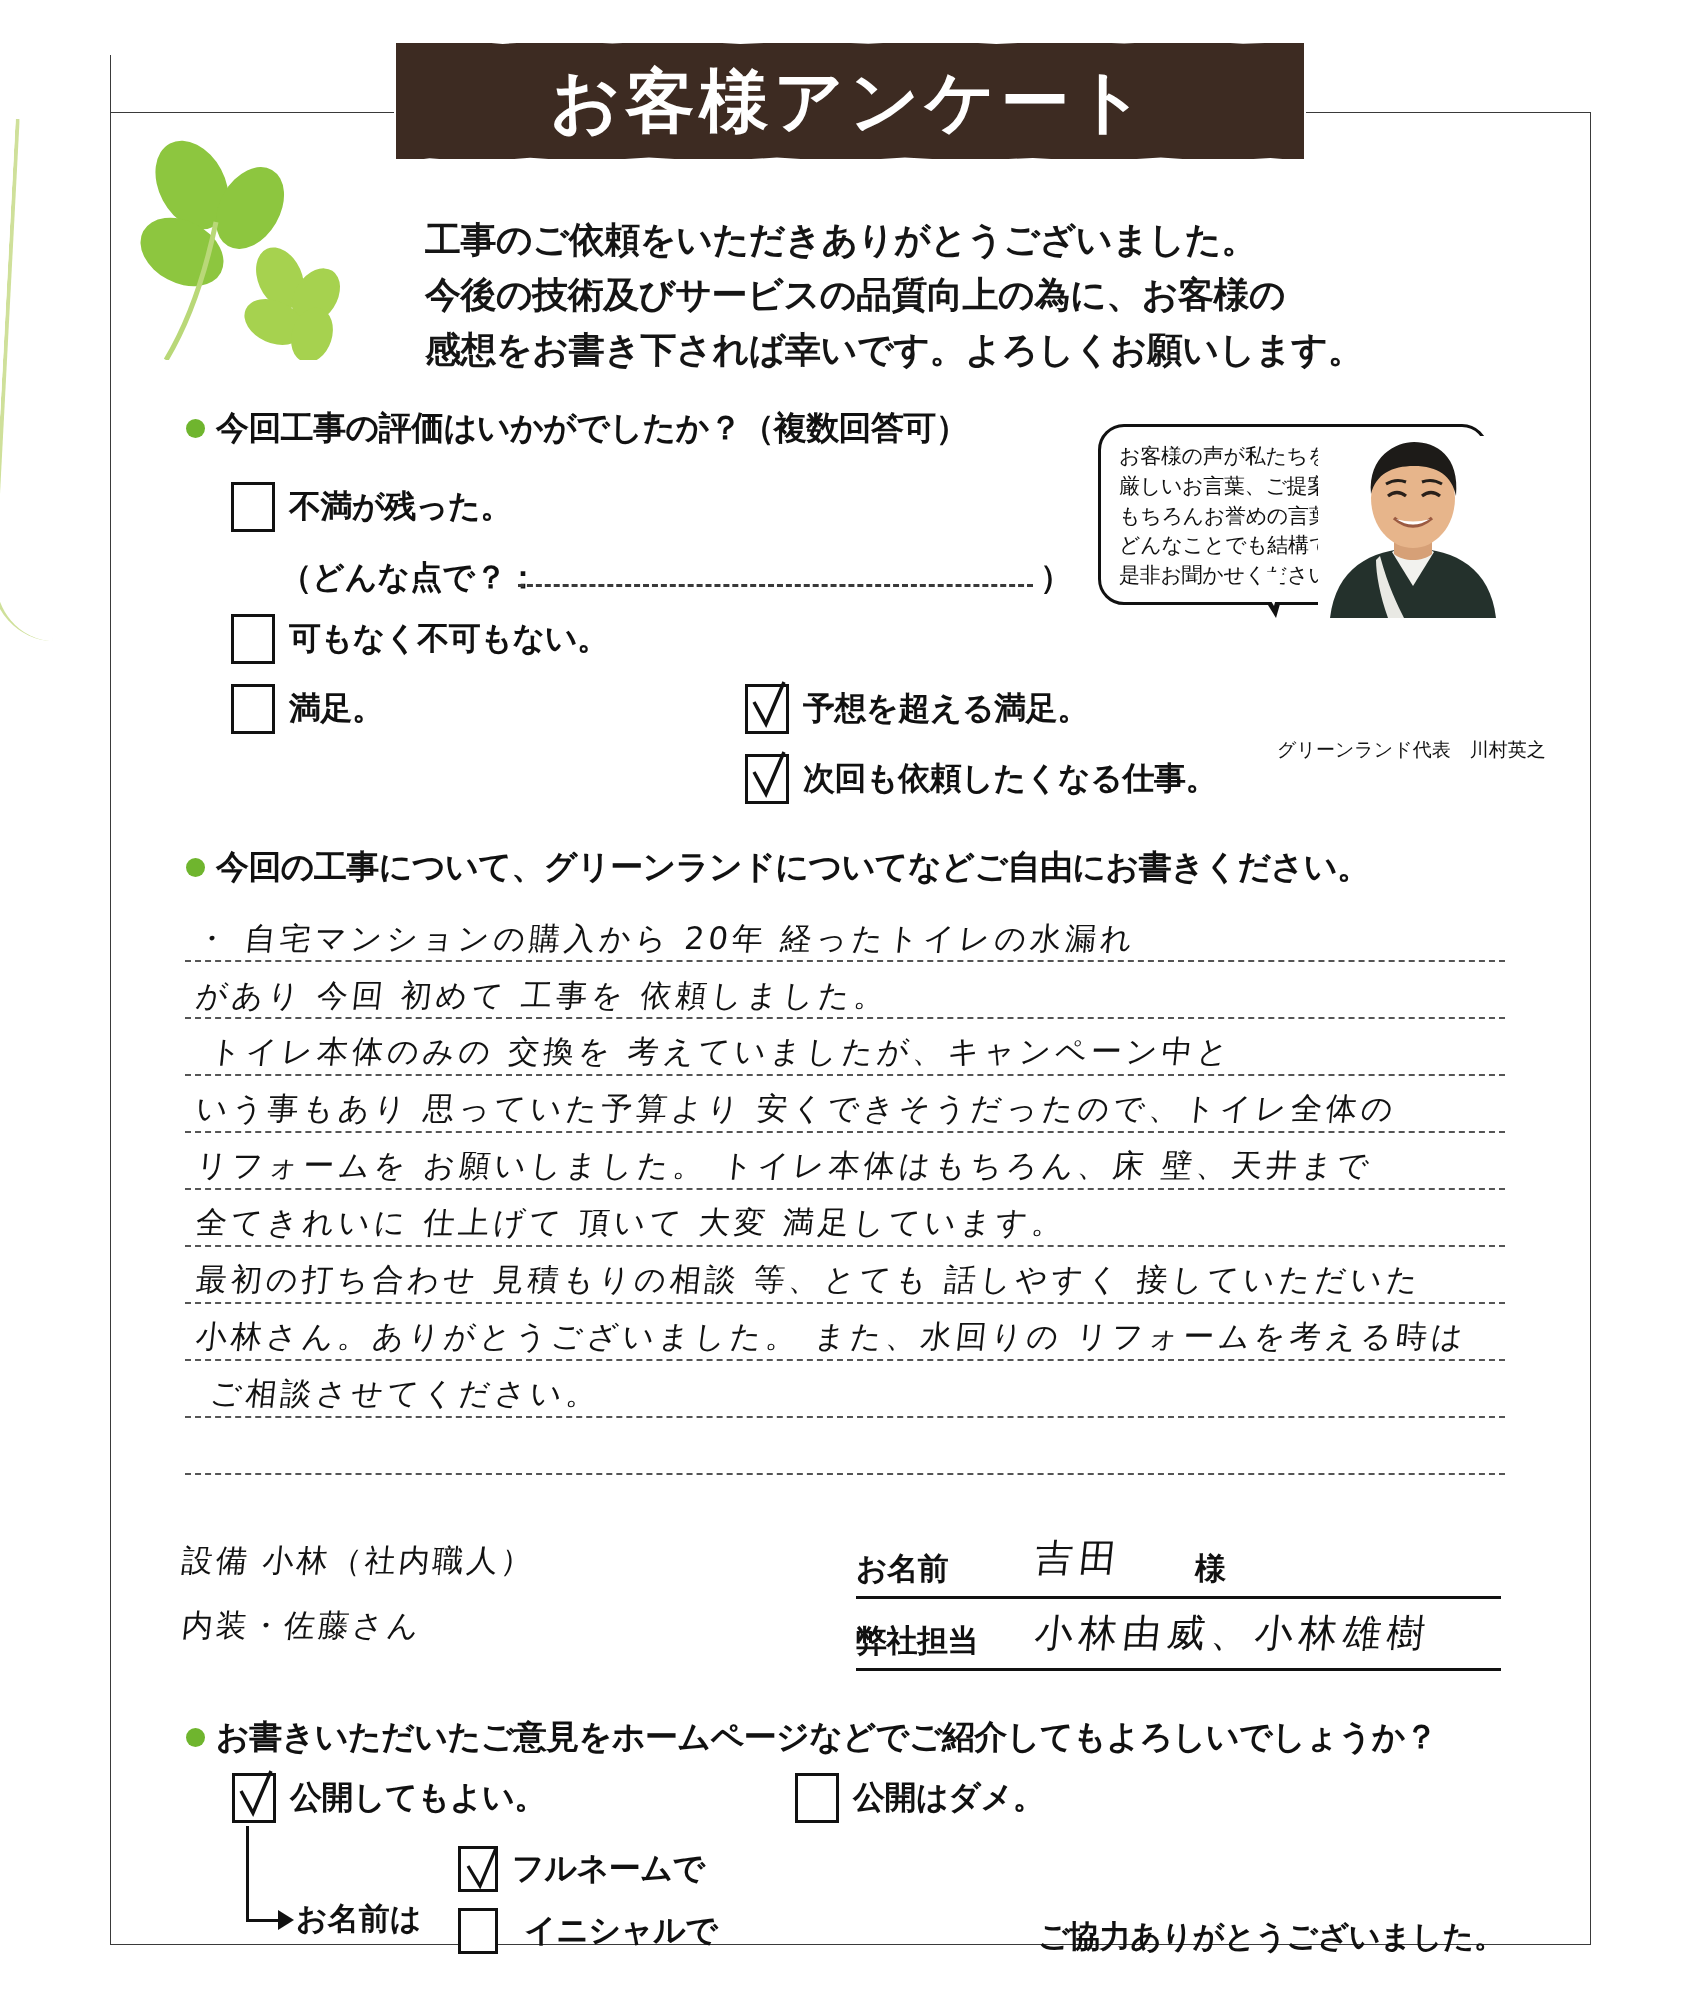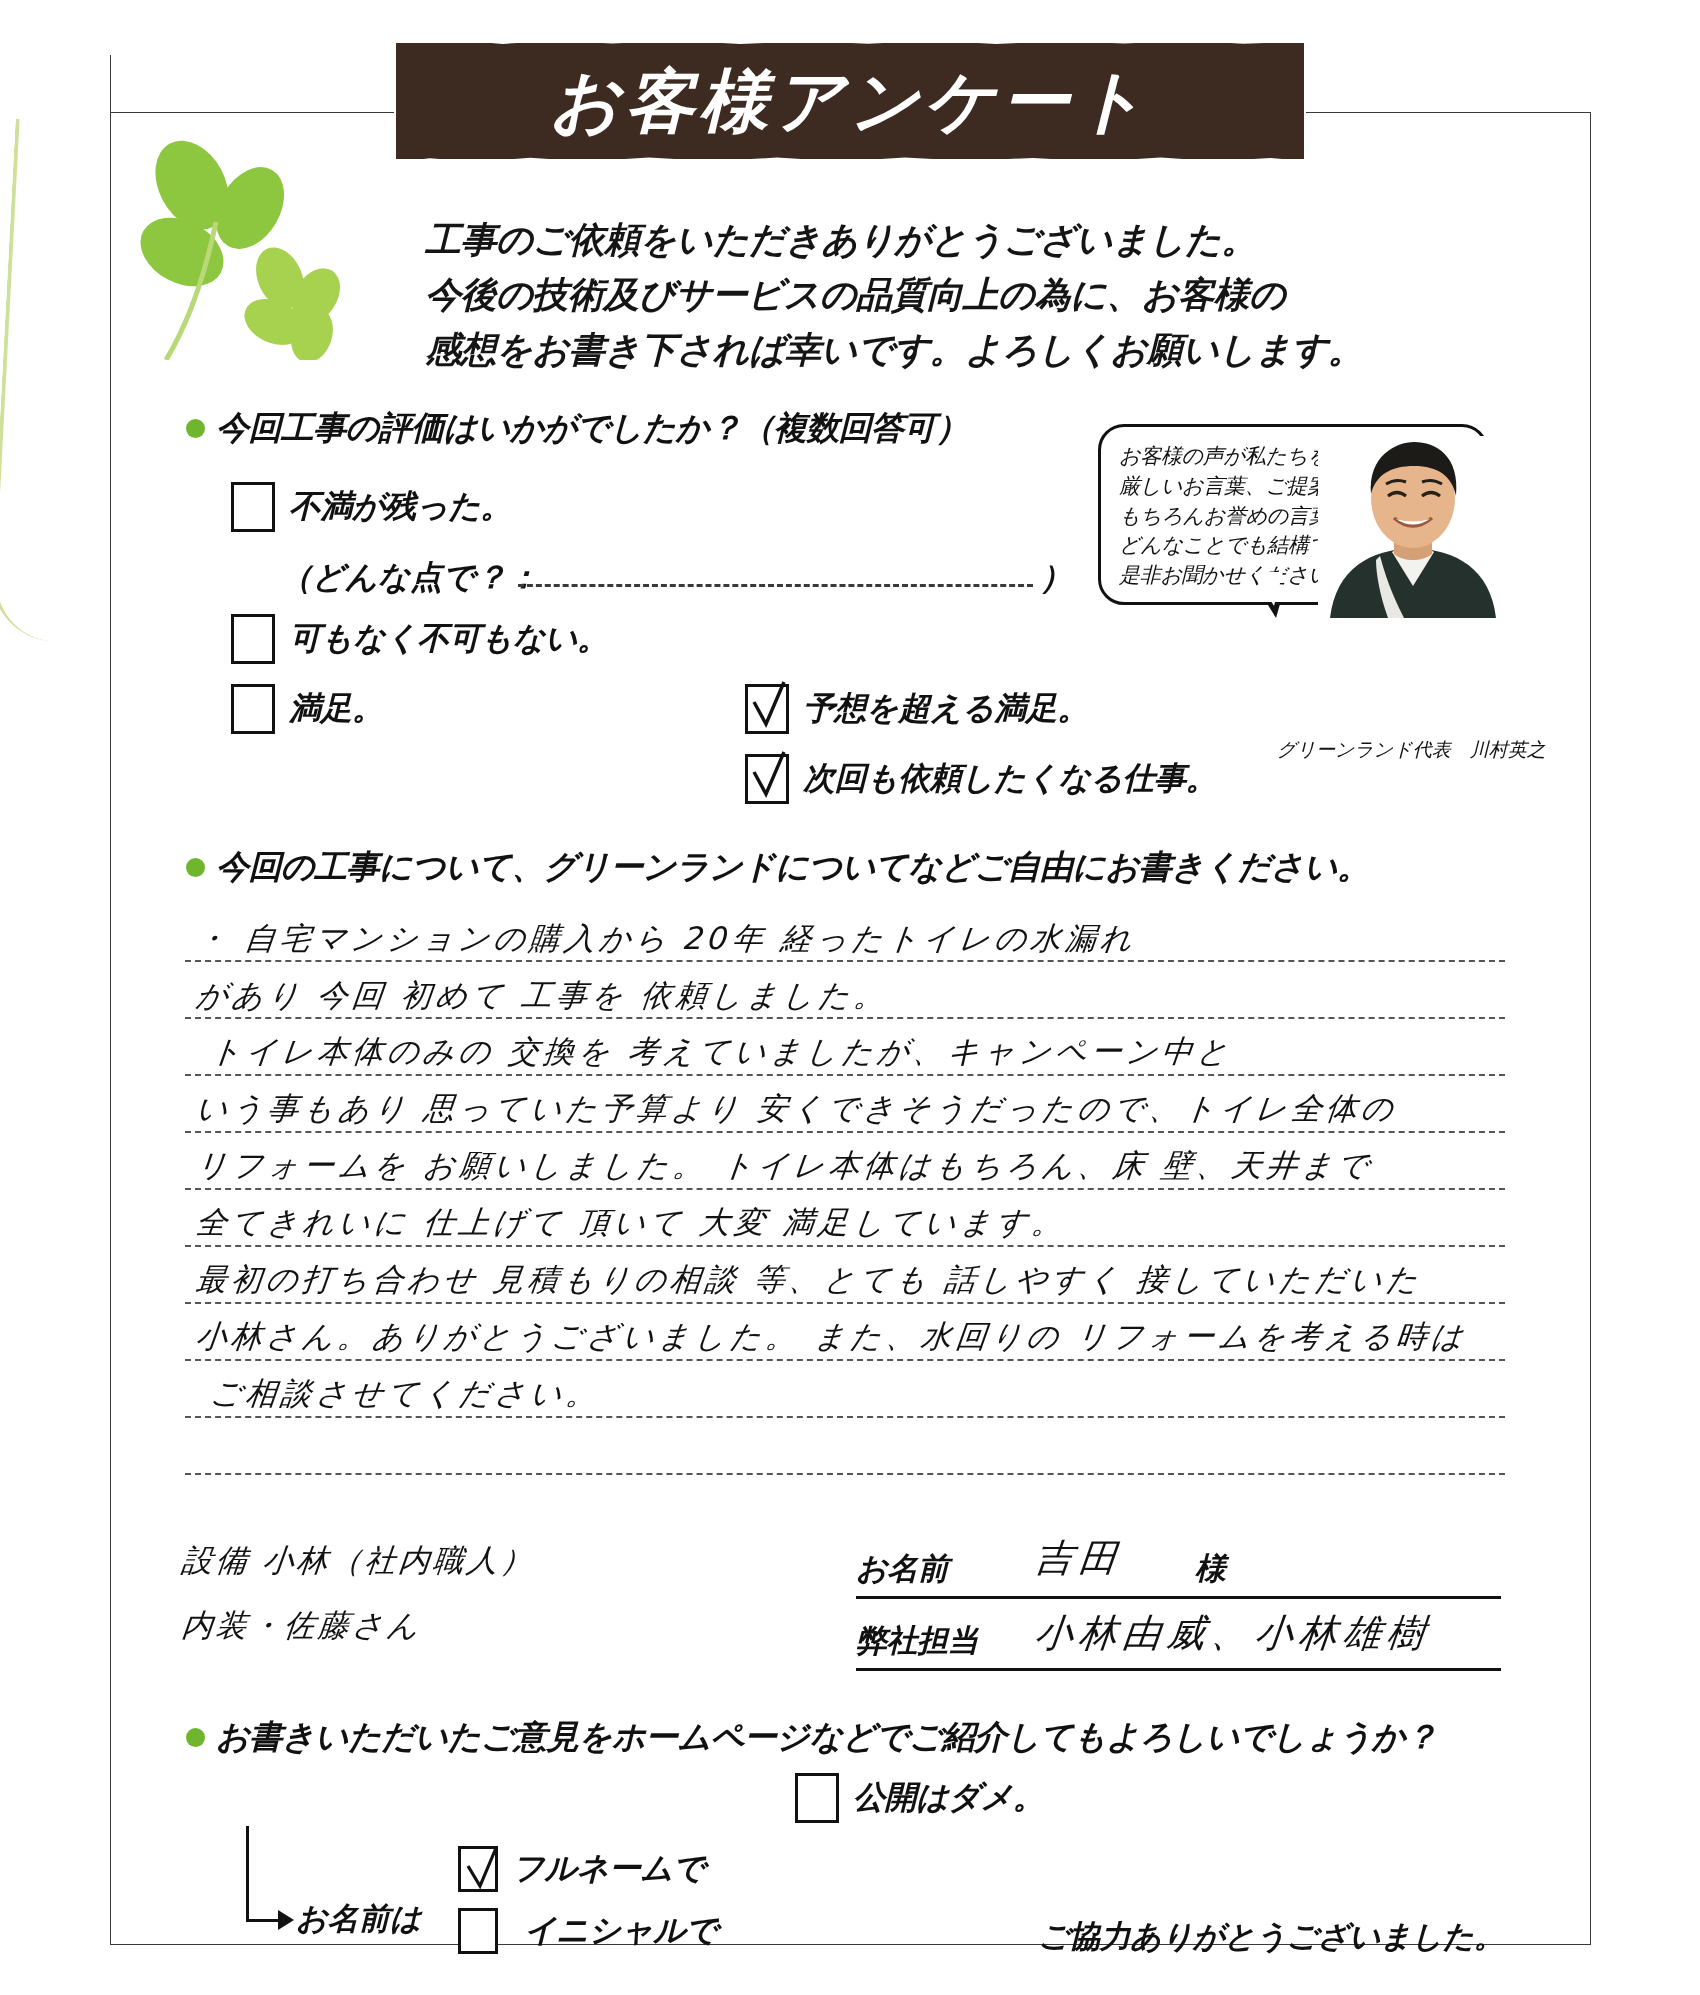--- a/index.html
+++ b/index.html
@@ -11,21 +11,20 @@
   body {
     font-family: "Liberation Sans", "DejaVu Sans", sans-serif;
     color: #1a1a1a;
   }
   #sheet {
     position: relative;
     width: 1700px;
     height: 1995px;
     background: #ffffff;
     overflow: hidden;
-    font-style: italic;
   }
 
   
   .frame-line {
     position: absolute;
     background: #3a3a3a;
   }
   .frame-v { width: 1px; }
   .frame-h { height: 1px; }
 
@@ -473,20 +472,28 @@
 
   <div class="field-label" style="left:856px;top:1620px;">弊社担当</div>
   <div class="hand hand-name" style="left:1035px;top:1608px;">小林由威、小林雄樹</div>
   <div class="field-rule" style="left:856px;top:1668px;width:645px;"></div>
 
   <div class="q-head" style="left:186px;top:1715px;text-align:right;">
     <span class="q-bullet"></span>
     <span class="q-label">お書きいただいたご意見をホームページなどでご紹介してもよろしいでしょうか？</span>
   </div>
 
+  <div class="cb-row" style="left:232px;top:1773px;">
+    <span class="cb-box">
+      <svg class="tick" viewBox="0 0 40 54">
+          <path d="M5 22 L17 44 L35 2" stroke="#111" stroke-width="3.4" fill="none"></path>
+        </svg>
+    </span>
+    <span class="cb-text">公開してもよい。</span>
+  </div>
 
   <div class="cb-row" style="left:795px;top:1773px;">
     <span class="cb-box"></span>
     <span class="cb-text">公開はダメ。</span>
   </div>
 
   <div id="arrow-v"></div>
   <div id="arrow-h"></div>
   <div id="arrow-head"></div>
   <div id="onamaeha">お名前は</div>

